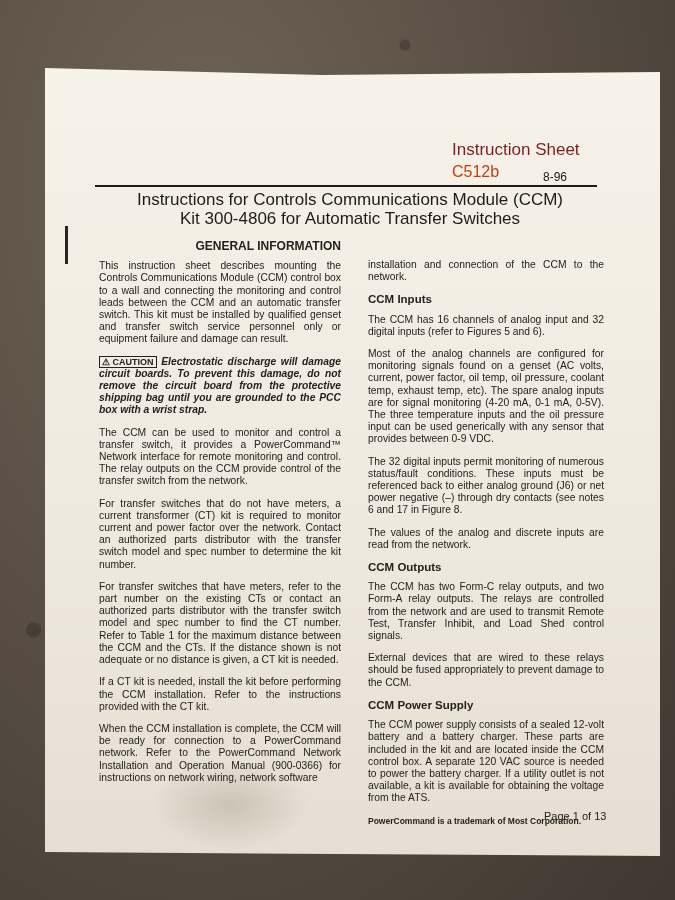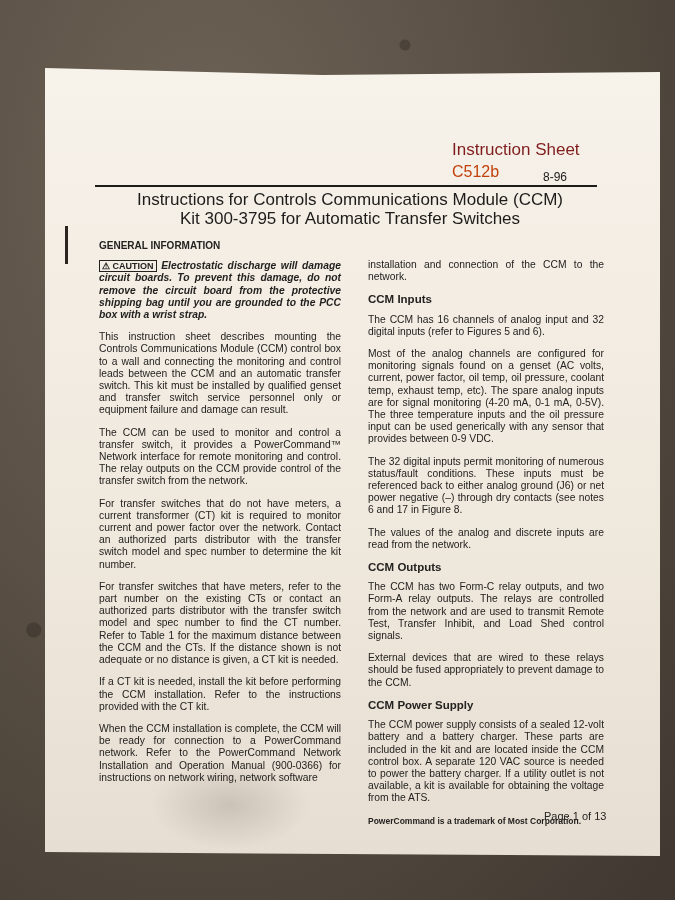--- a/index.html
+++ b/index.html
@@ -36,21 +36,21 @@
   .title {
     position: absolute; left: 95px; top: 190px; width: 510px; text-align: center;
     font-size: 17px; line-height: 19px; color: #1e1c1a;
   }
   .col {
     position: absolute; font-size: 10.3px; line-height: 12.2px; color: #242220; text-align: justify;
   }
   .col-left { left: 99px; top: 240px; width: 242px; }
   .col-right { left: 368px; top: 240px; width: 236px; margin-top: 19px; }
   .col p { margin: 0 0 10px 0; }
-  .sec-heading-center { text-align: left; font-weight: bold; font-size: 10px; margin: 0 0 8px 0; }
+  .sec-heading-center { text-align: right; font-weight: bold; font-size: 12px; margin: 0 0 8px 0; }
   .sec-heading { font-weight: bold; font-size: 11.5px; margin: 4px 0 8px 0; }
   .bold { font-weight: normal; }
   .caution-box {
     display: inline-block; border: 1px solid #242220; font-weight: bold; font-style: normal;
     font-size: 9px; padding: 0 2px; line-height: 10px;
   }
   .caution-text { font-weight: bold; font-style: italic; }
   .trademark { font-weight: bold; font-size: 8.5px; margin-top: 6px; }
   .page-num { position: absolute; left: 544px; top: 810px; font-size: 11px; color: #242220; }
 </style>
@@ -63,30 +63,30 @@
 <div class="shadow-fold"></div>
 <div class="binder-mark"></div>
 
 <div class="sheet-label">Instruction Sheet</div>
 <div class="sheet-code">C512b</div>
 <div class="sheet-date">8-96</div>
 <div class="header-rule"></div>
 
 <div class="title">
   <div>Instructions for Controls Communications Module (CCM)</div>
-  <div>Kit 300-3795 for Automatic Transfer Switches</div>
+  <div>Kit 300-4806 for Automatic Transfer Switches</div>
 </div>
 
 <div class="col col-left">
   <div class="sec-heading-center">GENERAL INFORMATION</div>
+  <p>This instruction sheet describes mounting the Controls Communications Module (CCM) control box to a wall and connecting the monitoring and control leads between the CCM and an automatic transfer switch. This kit must be installed by qualified genset and transfer switch service personnel only or equipment failure and damage can result.</p>
   <p>
     <span class="caution-box">⚠ CAUTION</span>
     <span class="caution-text">Electrostatic discharge will damage circuit boards. To prevent this damage, do not remove the circuit board from the protective shipping bag until you are grounded to the PCC box with a wrist strap.</span>
   </p>
-  <p>This instruction sheet describes mounting the Controls Communications Module (CCM) control box to a wall and connecting the monitoring and control leads between the CCM and an automatic transfer switch. This kit must be installed by qualified genset and transfer switch service personnel only or equipment failure and damage can result.</p>
   <p>The CCM can be used to monitor and control a transfer switch, it provides a PowerCommand™ Network interface for remote monitoring and control. The relay outputs on the CCM provide control of the transfer switch from the network.</p>
   <p>For transfer switches that do not have meters, a current transformer (CT) kit is required to monitor current and power factor over the network. Contact an authorized parts distributor with the transfer switch model and spec number to determine the kit number.</p>
   <p>For transfer switches that have meters, refer to the part number on the existing CTs or contact an authorized parts distributor with the transfer switch model and spec number to find the CT number. Refer to Table 1 for the maximum distance between the CCM and the CTs. If the distance shown is not adequate or no distance is given, a CT kit is needed.</p>
   <p>If a CT kit is needed, install the kit before performing the CCM installation. Refer to the instructions provided with the CT kit.</p>
   <p>
     <span>When the CCM installation is complete, the CCM will be ready for connection to a PowerCommand network. </span><span class="bold">Refer to the PowerCommand Network Installation and Operation Manual (900-0366)</span><span> for instructions on network wiring, network software</span>
   </p>
 </div>
 
 <div class="col col-right">

